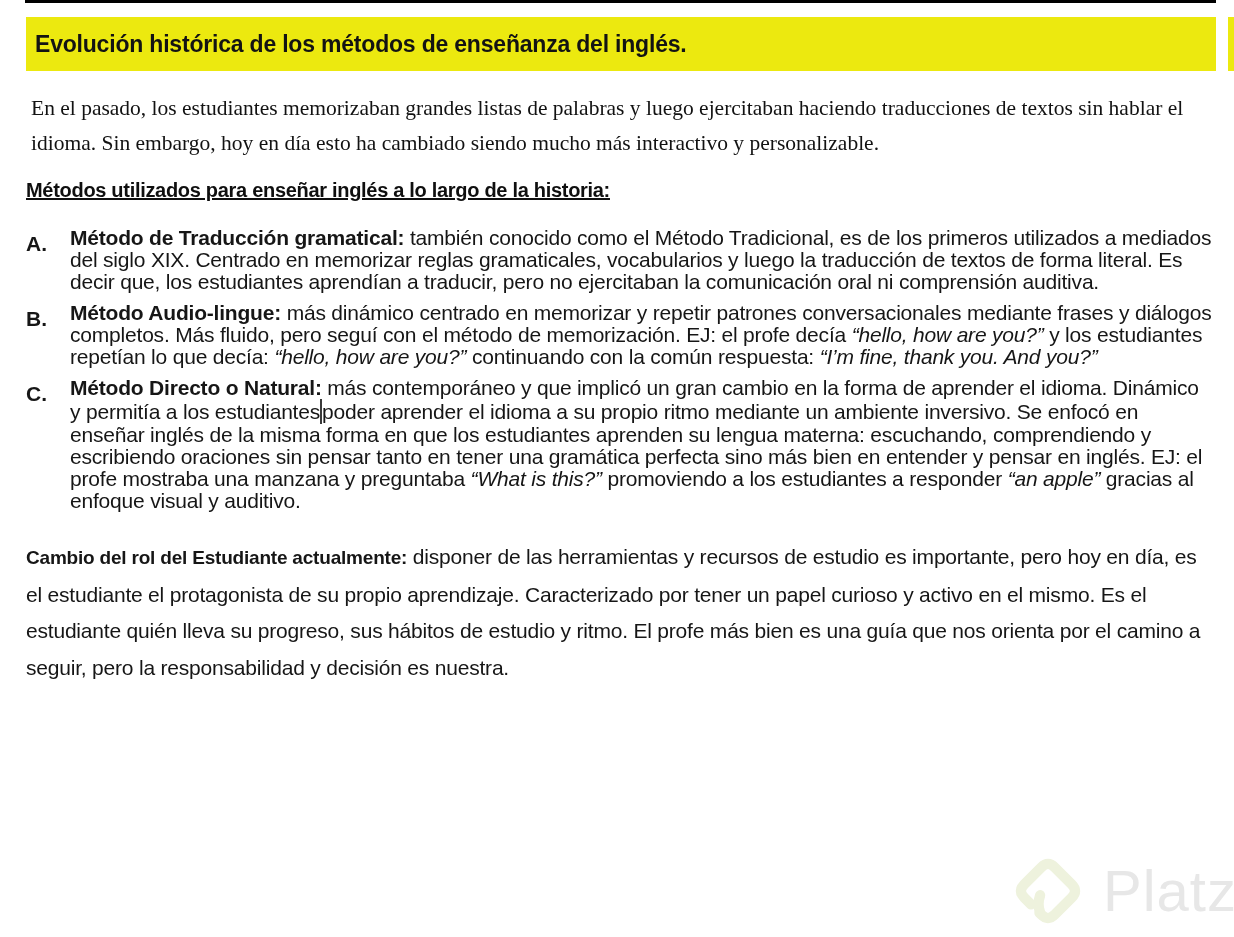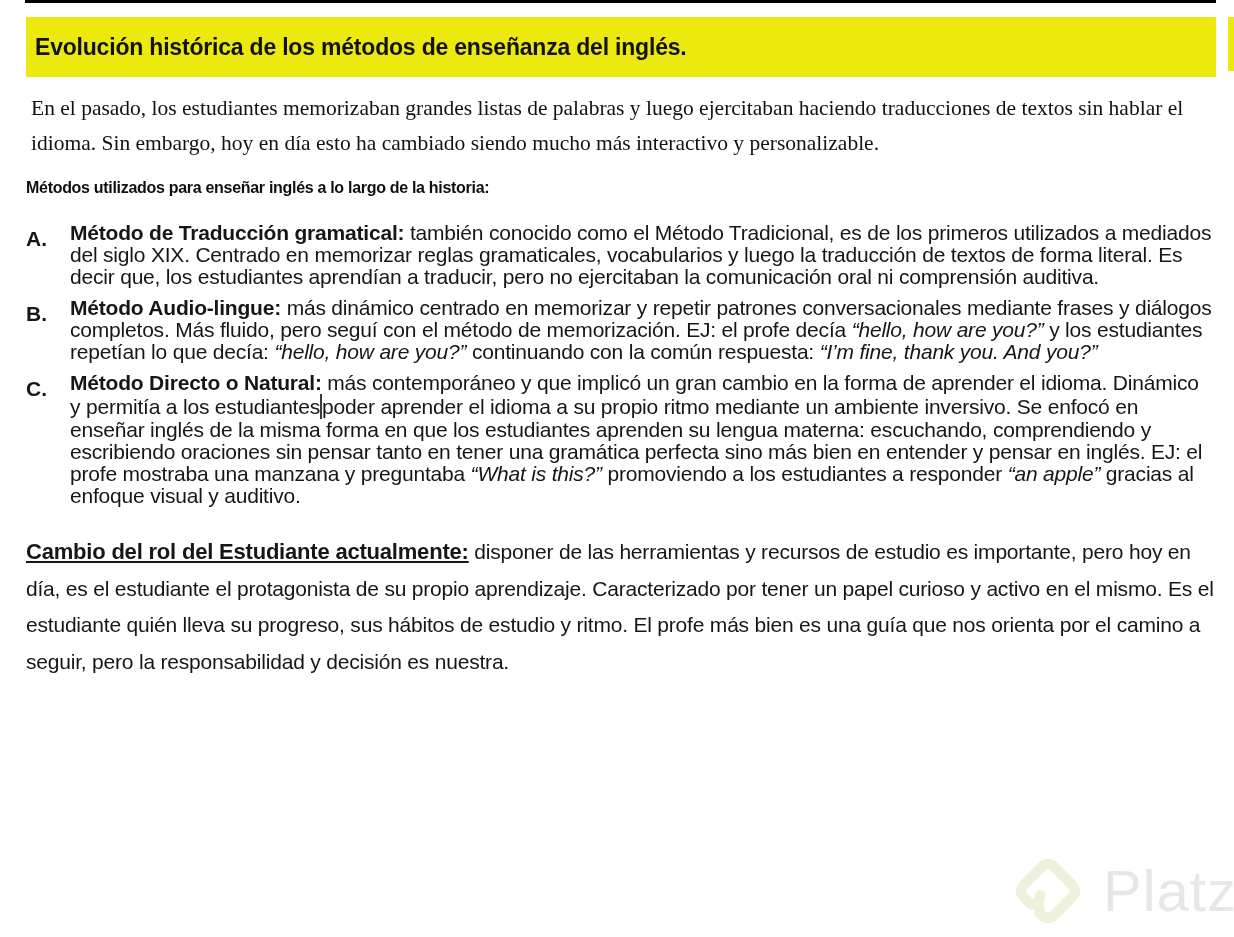--- a/index.html
+++ b/index.html
@@ -10,21 +10,21 @@
     overflow:hidden;
     font-family:"Liberation Sans", sans-serif;
     color:#161616;
   }
   .top-rule{
     position:absolute;left:25px;top:0;
     width:1191px;height:3px;background:#000000;
   }
   .highlight-bar{
     position:absolute;left:26px;top:17px;
-    width:1190px;height:60px;
+    width:1190px;height:54px;
     background:#ece90f;
     display:flex;align-items:center;
     box-sizing:border-box;padding-left:9px;
   }
   .highlight-sliver{
     position:absolute;left:1228px;top:17px;
     width:6px;height:54px;background:#ece90f;
   }
   .title{
     margin:0;font-size:23px;font-weight:bold;
@@ -33,22 +33,23 @@
   .content{
     position:absolute;left:26px;top:86px;width:1188px;
   }
   .intro{
     margin:5px;
     font-family:"Liberation Serif", serif;
     font-size:21.5px;line-height:35px;color:#121212;
   }
   .section-heading{
     margin:18px 0 0 0;
-    font-size:16px;font-weight:bold;
+    font-size:20px;font-weight:bold;
     letter-spacing:-0.3px;
+    text-decoration:underline;
     color:#0f0f0f;
   }
   .methods-list{margin-top:25px;}
   .item{display:flex;margin-bottom:9px;}
   .item-letter{
     width:44px;flex:0 0 44px;
     font-weight:bold;font-size:21px;line-height:34px;
   }
   .item-body{
     flex:1;margin:0;
@@ -61,22 +62,21 @@
   .caret{
     display:inline-block;width:2px;height:25px;
     background:#3a3a3a;vertical-align:-5px;
   }
   .footer-para{
     margin:27px 0 0 0;
     font-size:21px;line-height:36.5px;
     letter-spacing:-0.2px;
   }
   .footer-heading{
-    font-weight:bold;font-size:22px;
-    text-decoration:underline;
+    font-weight:bold;font-size:19px;
   }
   .watermark{
     position:absolute;left:1005px;top:848px;
     display:flex;align-items:center;
   }
   .logo{flex:0 0 auto;}
   .brand{
     margin-left:12px;
     font-size:58px;font-weight:500;
     color:#e7e7e7;letter-spacing:1px;

